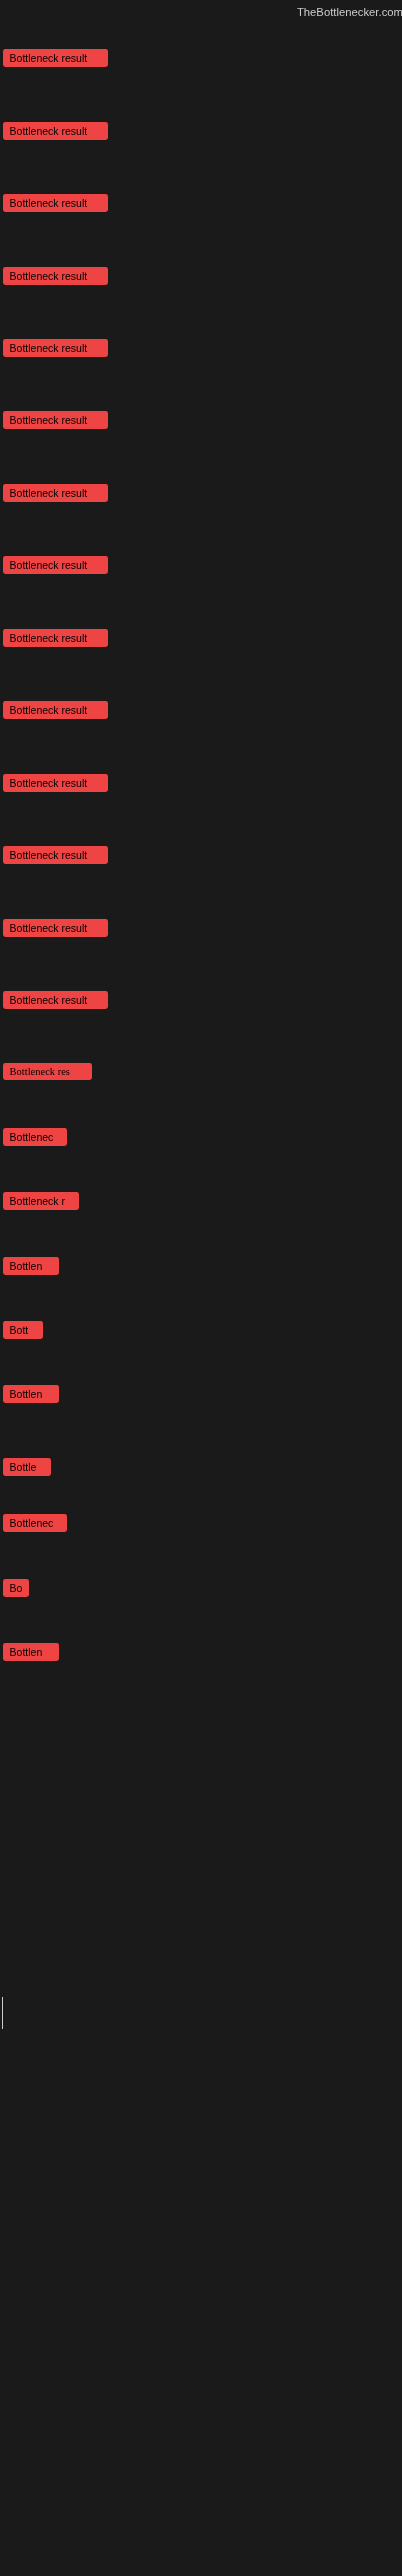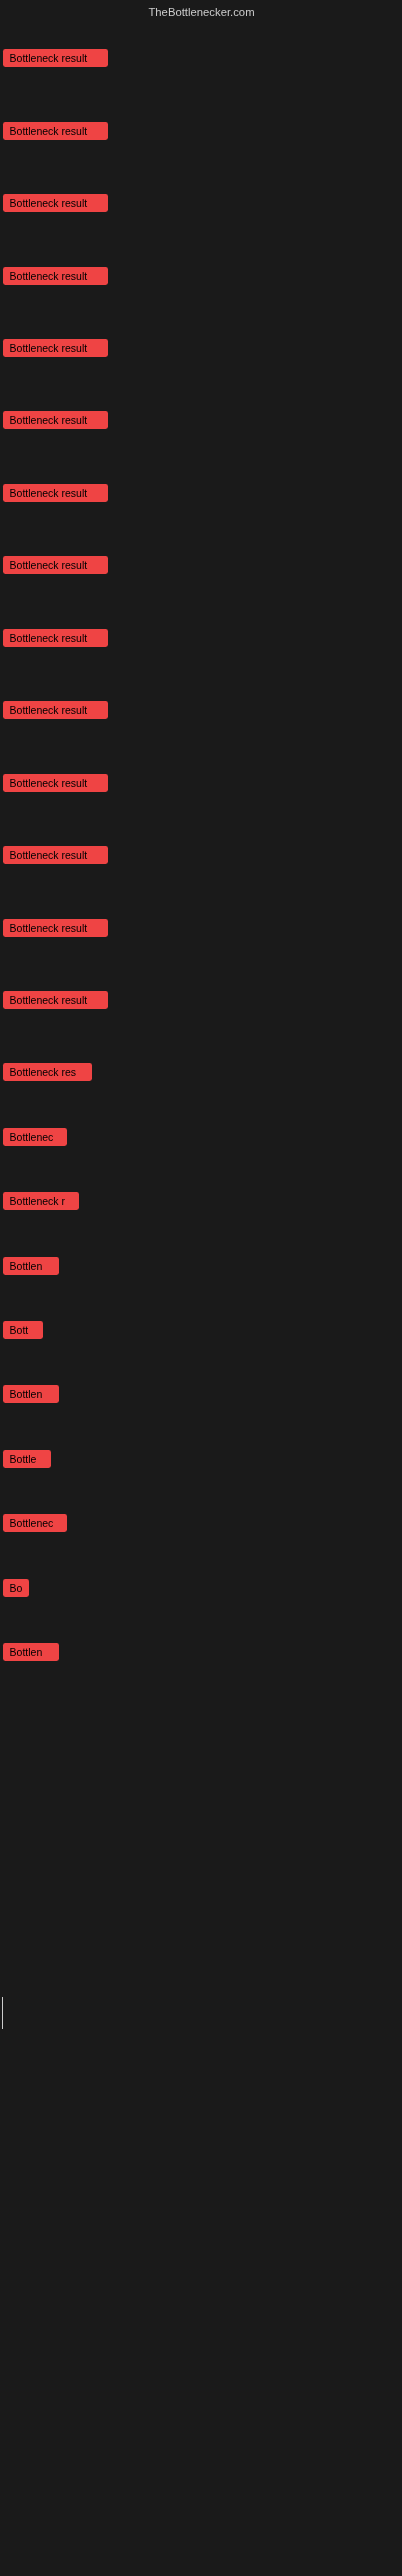--- a/index.html
+++ b/index.html
@@ -10,21 +10,21 @@
 
     body {
       width: 403px;
       min-height: 2576px;
       background-color: #1a1a1a;
       font-family: Arial, sans-serif;
       position: relative;
     }
 
     .site-title {
-      text-align: center;
+      text-align: right;
       color: #cccccc;
       font-size: 11.3px;
       padding: 6.4px 0;
       background-color: #1a1a1a;
     }
 
     .bottleneck-badge {
       display: inline-block;
       background-color: #ef4444;
       color: #000000;
@@ -57,25 +57,25 @@
     <div style="position: absolute; top: 314px; left: 3.2px;"><span class="bottleneck-badge" style="max-width: 105px; width: 105px;">Bottleneck result</span></div>
     <div style="position: absolute; top: 386px; left: 3.2px;"><span class="bottleneck-badge" style="max-width: 105px; width: 105px;">Bottleneck result</span></div>
     <div style="position: absolute; top: 459px; left: 3.2px;"><span class="bottleneck-badge" style="max-width: 105px; width: 105px;">Bottleneck result</span></div>
     <div style="position: absolute; top: 531px; left: 3.2px;"><span class="bottleneck-badge" style="max-width: 105px; width: 105px;">Bottleneck result</span></div>
     <div style="position: absolute; top: 604px; left: 3.2px;"><span class="bottleneck-badge" style="max-width: 105px; width: 105px;">Bottleneck result</span></div>
     <div style="position: absolute; top: 676px; left: 3.2px;"><span class="bottleneck-badge" style="max-width: 105px; width: 105px;">Bottleneck result</span></div>
     <div style="position: absolute; top: 749px; left: 3.2px;"><span class="bottleneck-badge" style="max-width: 105px; width: 105px;">Bottleneck result</span></div>
     <div style="position: absolute; top: 821px; left: 3.2px;"><span class="bottleneck-badge" style="max-width: 105px; width: 105px;">Bottleneck result</span></div>
     <div style="position: absolute; top: 894px; left: 3.2px;"><span class="bottleneck-badge" style="max-width: 105px; width: 105px;">Bottleneck result</span></div>
     <div style="position: absolute; top: 966px; left: 3.2px;"><span class="bottleneck-badge" style="max-width: 105px; width: 105px;">Bottleneck result</span></div>
-    <div style="position: absolute; top: 1038px; left: 3.2px;"><span class="bottleneck-badge" style="max-width: 89px; width: 96px;">Bottleneck res</span></div>
+    <div style="position: absolute; top: 1038px; left: 3.2px;"><span class="bottleneck-badge" style="max-width: 89px; width: 96px; font-family: Liberation Serif, serif;">Bottleneck res</span></div>
     <div style="position: absolute; top: 1103px; left: 3.2px;"><span class="bottleneck-badge" style="max-width: 64px; width: 64px;">Bottlenec</span></div>
     <div style="position: absolute; top: 1167px; left: 3.2px;"><span class="bottleneck-badge" style="max-width: 76px; width: 92px;">Bottleneck r</span></div>
     <div style="position: absolute; top: 1232px; left: 3.2px;"><span class="bottleneck-badge" style="max-width: 56px; width: 56px;">Bottlen</span></div>
     <div style="position: absolute; top: 1296px; left: 3.2px;"><span class="bottleneck-badge" style="max-width: 40px; width: 64px;">Bott</span></div>
     <div style="position: absolute; top: 1360px; left: 3.2px;"><span class="bottleneck-badge" style="max-width: 56px; width: 56px;">Bottlen</span></div>
-    <div style="position: absolute; top: 1425px; left: 3.2px;"><span class="bottleneck-badge" style="max-width: 48px; width: 48px;">Bottle</span></div>
+    <div style="position: absolute; top: 1425px; left: 3.2px;"><span class="bottleneck-badge" style="max-width: 48px; width: 48px; margin-top: 8px;">Bottle</span></div>
     <div style="position: absolute; top: 1489px; left: 3.2px;"><span class="bottleneck-badge" style="max-width: 64px; width: 64px;">Bottlenec</span></div>
     <div style="position: absolute; top: 1554px; left: 3.2px;"><span class="bottleneck-badge" style="max-width: 26px; width: 26px;">Bo</span></div>
     <div style="position: absolute; top: 1618px; left: 3.2px;"><span class="bottleneck-badge" style="max-width: 56px; width: 56px;">Bottlen</span></div>
     <div class="cursor-line" style="position: absolute; top: 1972px;"></div>
   </div>
 
 
 </body></html>

